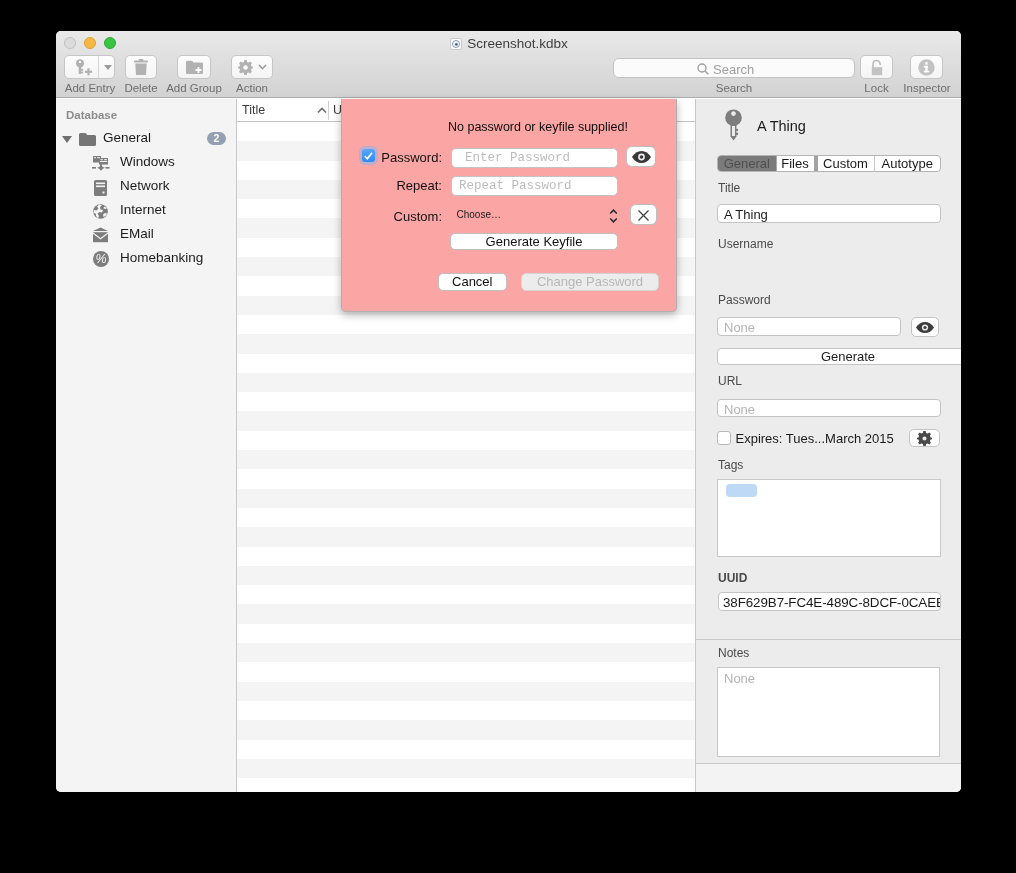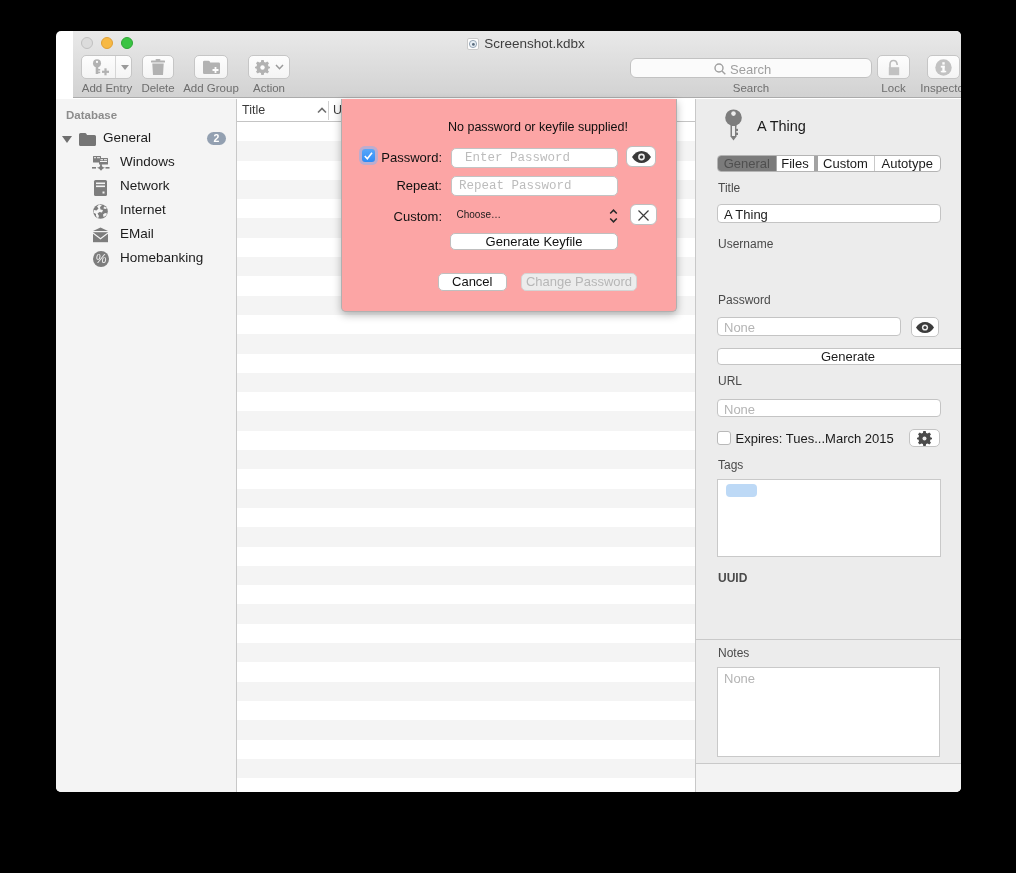--- a/index.html
+++ b/index.html
@@ -1,20 +1,20 @@
 <!DOCTYPE html>
 <html><head><meta charset="utf-8">
 <style>
 html,body{margin:0;padding:0;}
 body{width:1016px;height:873px;background:#000;font-family:"Liberation Sans",sans-serif;position:relative;overflow:hidden;}
 *{box-sizing:border-box;}
 #win{position:absolute;left:56px;top:31px;width:905px;height:761px;border-radius:5px;background:#fff;overflow:hidden;box-shadow:0 10px 30px rgba(0,0,0,.5);}
 .abs{position:absolute;}
 
-#chrome{position:absolute;left:0;top:0;width:905px;height:67px;background:linear-gradient(#e9e9e9,#d2d2d2);border-bottom:1px solid #ababab;margin-left:17px;}
+#chrome{position:absolute;left:0;top:0;width:905px;height:67px;background:linear-gradient(#e9e9e9,#d2d2d2);border-bottom:1px solid #ababab;}
 .tl{position:absolute;top:6px;width:12px;height:12px;border-radius:50%;}
 #tl1{left:8px;background:#dcdcdc;border:1px solid #c0c0c0;}
 #tl2{left:28px;background:#f7b944;border:1px solid #e0a036;}
 #tl3{left:48px;background:#3ac443;border:1px solid #2fa636;}
 #titletext{position:absolute;left:343px;top:5px;width:220px;text-align:center;font-size:13.5px;color:#3e3e3e;}
 .tbtn{position:absolute;top:24px;height:24px;background:linear-gradient(#fdfdfd,#f4f4f4);border:1px solid #c6c6c6;border-radius:5px;}
 .tlabel{position:absolute;top:51px;height:12px;font-size:11.5px;color:#6e6e6e;text-align:center;}
 #searchf{position:absolute;left:557px;top:27px;width:242px;height:20px;background:#fbfbfb;border:1px solid #c2c2c2;border-radius:6px;color:#9f9f9f;font-size:13px;line-height:18px;}
 
 #sidebar{position:absolute;left:0;top:68px;width:181px;height:693px;background:#f4f4f4;border-right:1px solid #c8c8c8;}
@@ -228,20 +228,21 @@
     <div class="ibtn" style="left:213px;top:329.5px;width:31px;height:18.5px;border-radius:5px;">
         <svg width="15" height="15" viewBox="0 0 15 15" style="margin:1.8px auto 0;">
           <path id="gear" fill="#4a4a4a" d="M6.3 0 L8.7 0 L9.1 1.9 L10.7 2.6 L12.3 1.5 L14 3.2 L12.9 4.8 L13.6 6.4 L15 6.7 L15 8.3 L13.6 8.6 L12.9 10.2 L14 11.8 L12.3 13.5 L10.7 12.4 L9.1 13.1 L8.7 15 L6.3 15 L5.9 13.1 L4.3 12.4 L2.7 13.5 L1 11.8 L2.1 10.2 L1.4 8.6 L0 8.3 L0 6.7 L1.4 6.4 L2.1 4.8 L1 3.2 L2.7 1.5 L4.3 2.6 L5.9 1.9 Z"></path>
           <circle cx="7.5" cy="7.5" r="2" fill="#ececec"></circle>
         </svg>
       </div>
     <div class="ilabel" style="left:22px;top:359px;">Tags</div>
     <div class="abs" style="left:21px;top:379.5px;width:224px;height:78px;background:#fff;border:1px solid #c9c9c9;"></div>
     <div class="abs" style="left:29.5px;top:384.5px;width:31px;height:13.5px;border-radius:4px;background:#bdd9f6;"></div>
     <div class="ilabel" style="left:22px;top:471.5px;font-weight:bold;">UUID</div>
+    <div class="iinput" style="left:22px;top:493px;width:223px;height:19px;font-size:13.4px;letter-spacing:-0.1px;padding-left:4px;">38F629B7-FC4E-489C-8DCF-0CAEB</div>
     <div class="abs" style="left:0;top:540px;width:266px;height:1px;background:#c9c9c9;"></div>
     <div class="ilabel" style="left:22px;top:546.5px;">Notes</div>
     <div class="abs" style="left:21px;top:567.5px;width:223px;height:90px;background:#fff;border:1px solid #c9c9c9;font-size:13px;color:#b4b4b4;padding:3px 0 0 6px;">None</div>
     <div class="abs" style="left:0;top:663.5px;width:266px;height:1px;background:#c9c9c9;"></div>
     <div class="abs" style="left:0;top:664.5px;width:266px;height:29px;background:#f3f3f3;"></div>
   </div>
   <div id="sheet">
     <div class="abs" style="left:106px;top:20.5px;font-size:12.5px;color:#0e0e0e;">No password or keyfile supplied!</div>
     <div class="abs" style="left:20px;top:50px;width:13px;height:13px;border-radius:3px;background:linear-gradient(#58a7f9,#2e8bf5);box-shadow:0 0 0 3px rgba(125,182,250,.5);">
       <svg width="9" height="8" viewBox="0 0 9 8" style="margin:2.5px 0 0 2px;">
@@ -265,15 +266,15 @@
         <path d="M1.2 4.6 L4.5 1.2 L7.8 4.6" stroke="#2a2a2a" stroke-width="1.5" fill="none"></path>
         <path d="M1.2 9.4 L4.5 12.8 L7.8 9.4" stroke="#2a2a2a" stroke-width="1.5" fill="none"></path>
       </svg>
     <div class="dbtn" style="left:287.5px;top:105px;width:27.5px;height:21px;border-radius:6px;">
         <svg width="11" height="11" viewBox="0 0 11 11" style="margin:5px auto 0;">
           <path d="M0.5 0.5 L10.5 10.5 M10.5 0.5 L0.5 10.5" stroke="#3d3d3d" stroke-width="1.2"></path>
         </svg>
       </div>
     <div class="dbtn" style="left:108px;top:133.5px;width:168px;height:17px;line-height:15px;">Generate Keyfile</div>
     <div class="dbtn" style="left:96px;top:173.5px;width:68.5px;height:18px;line-height:16px;">Cancel</div>
-    <div class="dbtn" style="left:179px;top:173.5px;width:116px;height:18px;line-height:16px;color:#b7b7b7;background:#ececec;border-color:#d4d4d4;">Change Password</div>
+    <div class="dbtn" style="left:179px;top:173.5px;width:138px;height:18px;line-height:16px;color:#b7b7b7;background:#ececec;border-color:#d4d4d4;">Change Password</div>
   </div>
 </div>
 
 </body></html>

